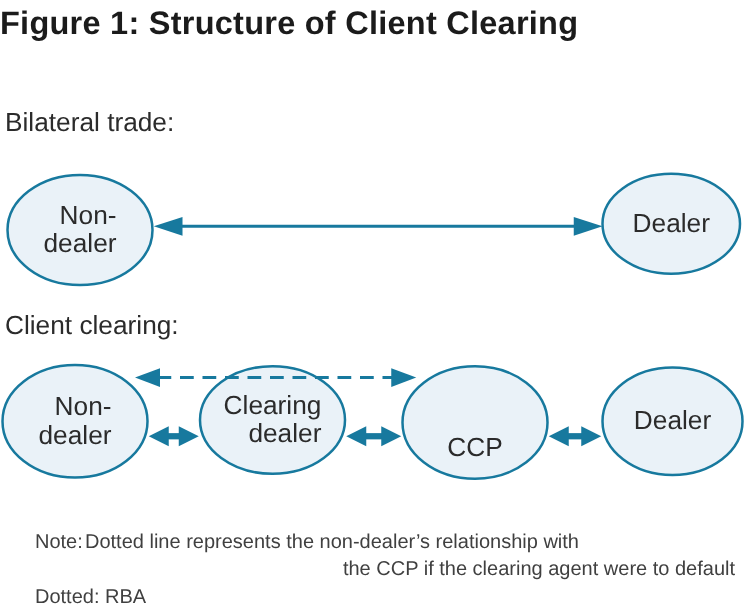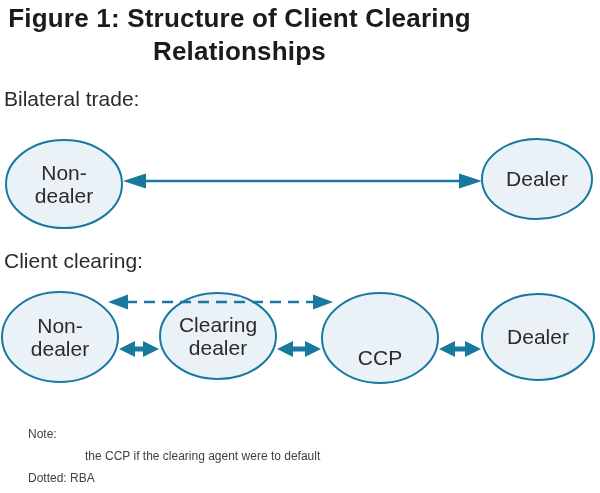--- a/index.html
+++ b/index.html
@@ -8,63 +8,62 @@
     --title-text:#1b1b1b;
     --body-text:#2b2b2b;
     --note-text:#404040;
   }
   html,body{margin:0;padding:0;background:#ffffff;}
   .page{
     position:relative;width:600px;height:493px;background:#ffffff;overflow:hidden;
     font-family:"Liberation Sans","DejaVu Sans",sans-serif;
   }
   .title{
-    position:absolute;top:2px;left:0;width:479px;text-align:center;
+    position:absolute;top:2px;left:0;width:479px;
     font-size:26px;font-weight:bold;line-height:33px;color:var(--title-text);
     letter-spacing:0.2px;
   }
   .section-heading{
     position:absolute;left:4px;font-size:21px;color:var(--body-text);line-height:24px;
   }
   .heading-bilateral{top:87px;}
   .heading-client{top:249px;}
   svg.diagram{position:absolute;top:0;left:0;}
   .node{fill:var(--node-fill);stroke:var(--accent);stroke-width:2px;}
   .arrow line{stroke:var(--accent);}
   .arrow polygon{fill:var(--accent);stroke:none;}
   .shaft-thin{stroke-width:2.5px;}
   .shaft-thick{stroke-width:5px;}
   .shaft-dashed{stroke-width:2.5px;stroke-dasharray:11 7;}
   .node-label{
     position:absolute;transform:translate(-50%,-50%);
     font-size:21px;line-height:1.1;color:var(--body-text);
-    text-align:center;white-space:pre-line;
+    text-align:right;white-space:pre-line;
   }
   .lbl-b-nondealer{left:64px;top:184px;}
   .lbl-b-dealer{left:537px;top:179px;}
   .lbl-c-nondealer{left:60px;top:337px;}
   .lbl-c-agent{left:218px;top:336px;}
   .lbl-c-ccp{left:380px;top:358px;}
   .lbl-c-dealer{left:538px;top:337px;}
   .footer{
     position:absolute;left:28px;top:423px;width:560px;
-    font-size:12px;line-height:22px;color:var(--note-text);
+    font-size:16px;line-height:22px;color:var(--note-text);
   }
   .note-row{display:flex;}
   .note-label{width:40px;flex:none;}
-  .note-line2{margin-left:57px;}
+  .note-line2{text-align:right;}
 </style>
 </head>
 <body>
 
 <div class="page">
 
   <div class="title">
     <div>Figure 1: Structure of Client Clearing</div>
-    <div>Relationships</div>
   </div>
 
   <div class="section-heading heading-bilateral">Bilateral trade:</div>
   <div class="section-heading heading-client">Client clearing:</div>
 
   <svg class="diagram" width="600" height="493" viewBox="0 0 600 493">
 
     <ellipse class="node" cx="64" cy="184" rx="58" ry="44"></ellipse>
     <ellipse class="node" cx="537" cy="179" rx="55" ry="40"></ellipse>
     <g class="arrow">
@@ -107,18 +106,19 @@
   <div class="node-label lbl-c-nondealer">Non-
 dealer</div>
   <div class="node-label lbl-c-agent">Clearing
 dealer</div>
   <div class="node-label lbl-c-ccp">CCP</div>
   <div class="node-label lbl-c-dealer">Dealer</div>
 
   <div class="footer">
     <div class="note-row">
       <span class="note-label">Note:</span>
+      <span>Dotted line represents the non-dealer’s relationship with</span>
     </div>
     <div class="note-line2">the CCP if the clearing agent were to default</div>
     <div>Dotted: RBA</div>
   </div>
 
 </div>
 
 </body></html>

